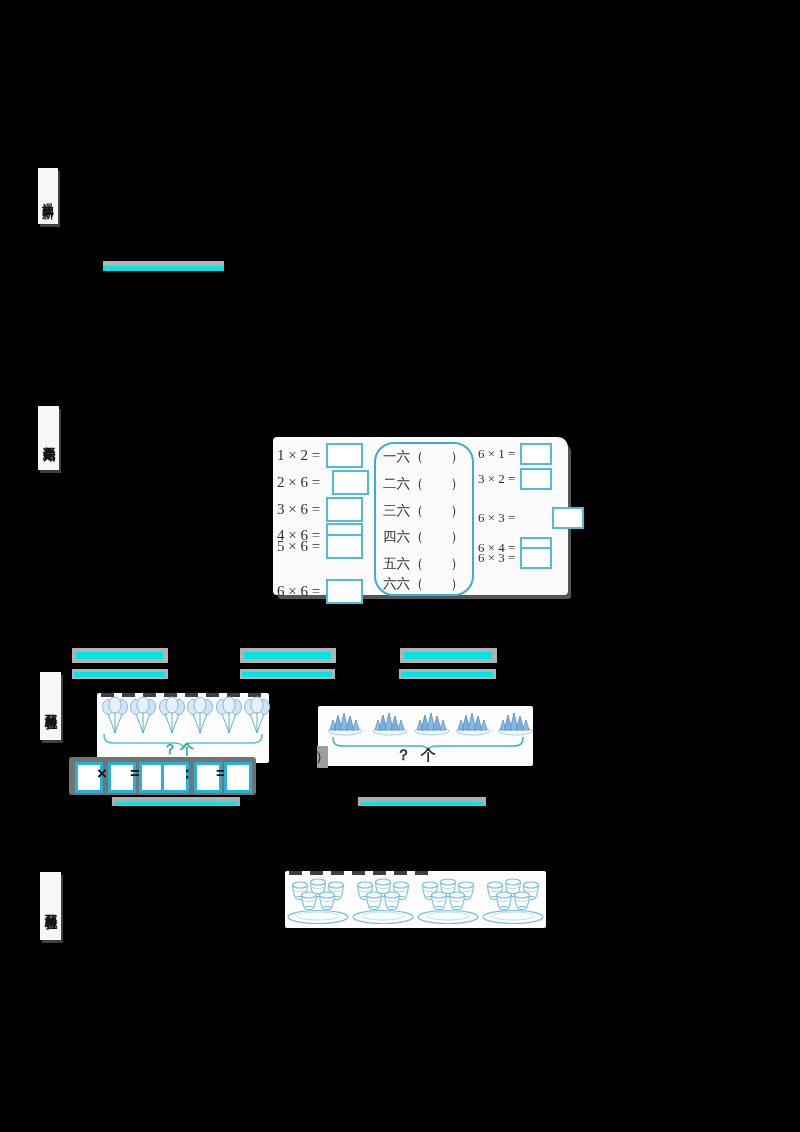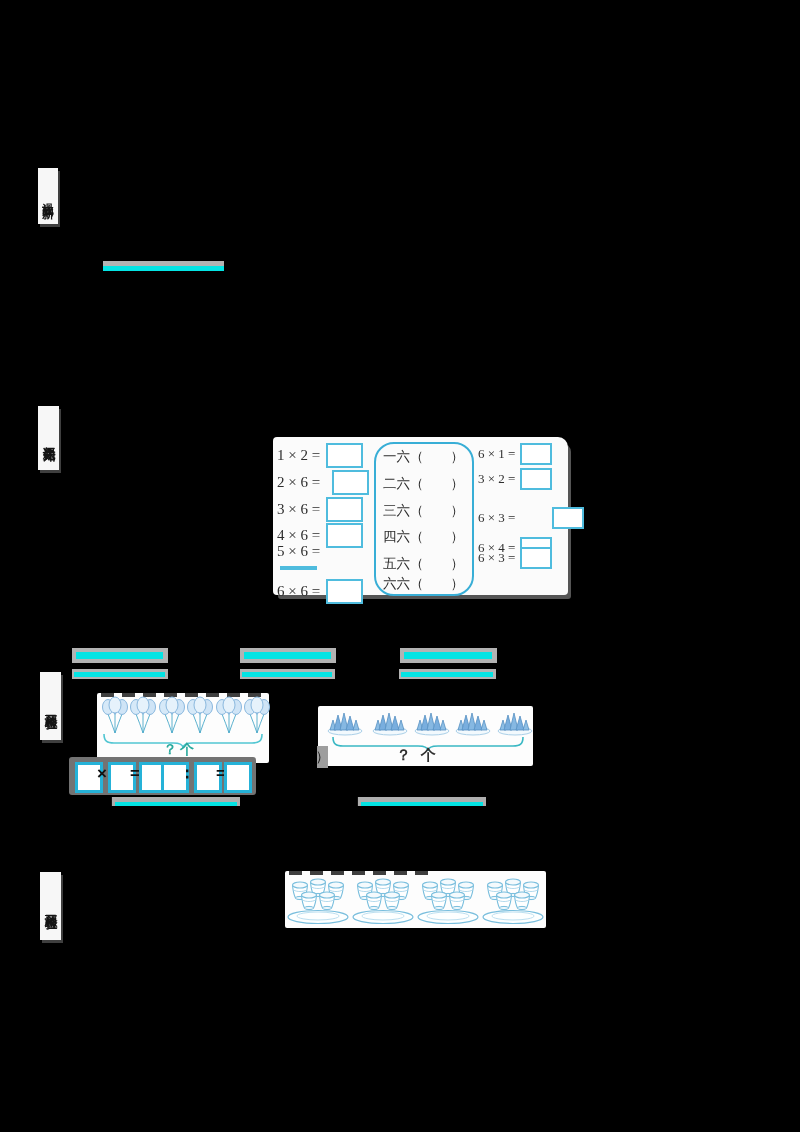--- a/index.html
+++ b/index.html
@@ -117,21 +117,21 @@
         <span class="abox"></span>
       </div>
     <div class="mrow-l" style="top:60px;">
         <span class="txt">3 × 6 =</span>
         <span class="abox"></span>
       </div>
     <div class="mrow-l" style="top:86px;text-align:center;">
         <span class="txt">4 × 6 =</span>
         <span class="abox"></span>
       </div>
-    <div class="mrow-l" style="top:106px;flex-direction:column;">
+    <div class="mrow-l" style="top:97px;">
         <span class="txt">5 × 6 =</span>
         <span class="abox"></span>
       </div>
     <div class="mrow-l" style="top:142px;">
         <span class="txt">6 × 6 =</span>
         <span class="abox"></span>
       </div>
 
     <div class="mid-rect">
       <div class="mrow-m" style="top:3px;">一六（　　）</div>

